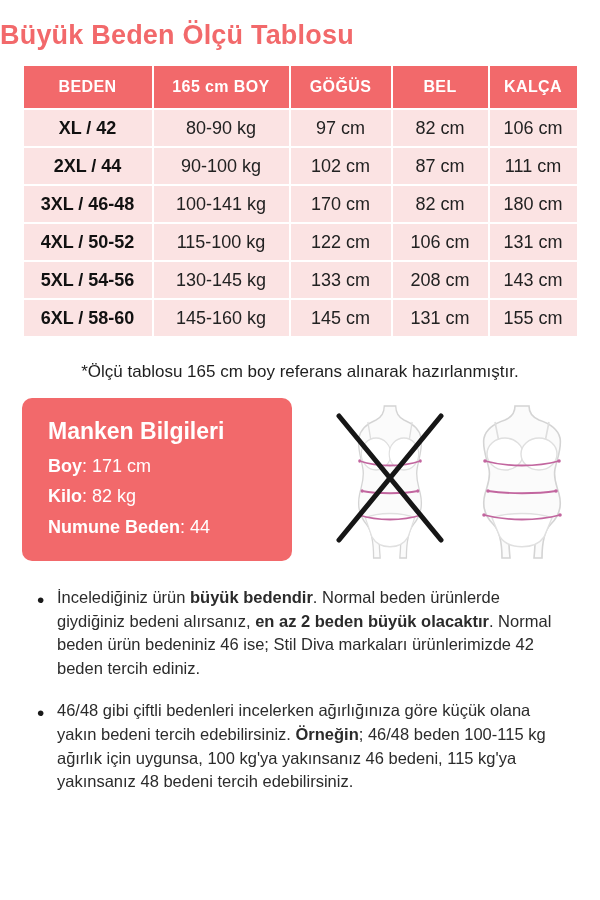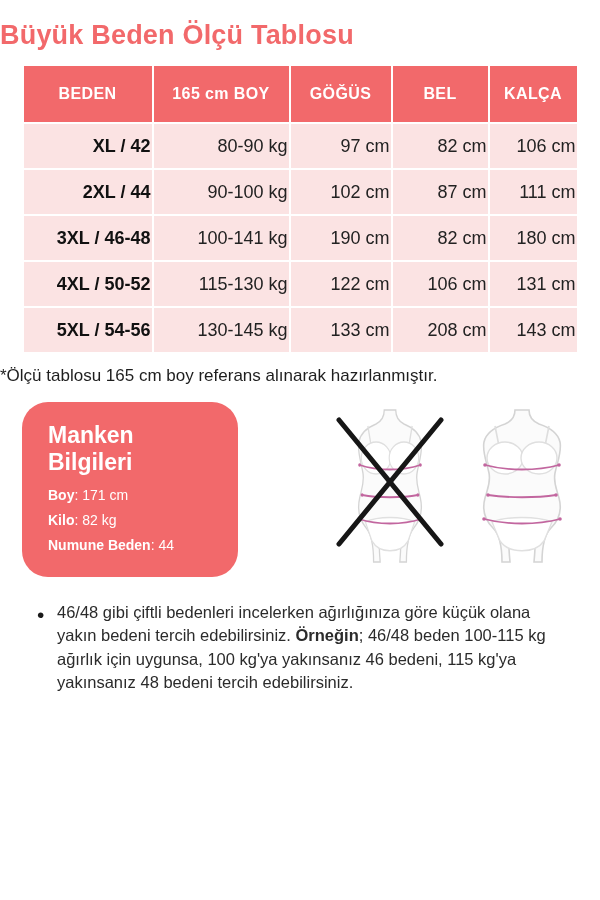--- a/index.html
+++ b/index.html
@@ -26,61 +26,62 @@
     width: 545px;
     border-collapse: separate;
     border-spacing: 2px;
     table-layout: fixed;
   }
   table.size-table th {
     background: #f2696b;
     color: #ffffff;
     font-size: 16px;
     font-weight: bold;
-    height: 56px;
+    height: 42px;
     letter-spacing: .4px;
     text-align: center;
   }
   table.size-table td {
     background: #fbe3e3;
-    height: 44px;
-    text-align: right;
+    height: 36px;
+    text-align: center;
     font-size: 18px;
     color: #222222;
   }
   table.size-table td.size-col {
     font-weight: bold;
     color: #111111;
   }
 
   .note {
-    margin: 12px 0 0;
+    margin: 24px 0 0;
+    text-align: center;
     font-size: 17px;
     color: #1e1e1e;
   }
 
   .model-section {
     display: flex;
     align-items: flex-start;
     margin: 16px 18px 0 22px;
   }
   .model-box {
-    width: 216px;
+    width: 270px;
     background: #f2696b;
     color: #ffffff;
-    border-radius: 26px;
+    border-radius: 10px;
     padding: 20px 26px 22px;
   }
   .model-title {
     font-size: 23px;
     font-weight: bold;
     margin-bottom: 10px;
   }
   .model-field {
-    font-size: 14px;
+    font-size: 18px;
     margin-top: 7px;
     line-height: 1.3;
   }
   .figures {
     margin-left: auto;
     display: flex;
     align-items: flex-start;
     padding-top: 4px;
   }
   .figure { width: 120px; position: relative; }
@@ -145,37 +146,44 @@
         <tr>
           <td class="size-col">2XL / 44</td>
           <td>90-100 kg</td>
           <td>102 cm</td>
           <td>87 cm</td>
           <td>111 cm</td>
         </tr>
         <tr>
           <td class="size-col">3XL / 46-48</td>
           <td>100-141 kg</td>
-          <td>190 cm</td>
+          <td>170 cm</td>
           <td>82 cm</td>
           <td>180 cm</td>
         </tr>
         <tr>
           <td class="size-col">4XL / 50-52</td>
-          <td>115-130 kg</td>
+          <td>115-100 kg</td>
           <td>122 cm</td>
           <td>106 cm</td>
           <td>131 cm</td>
         </tr>
         <tr>
           <td class="size-col">5XL / 54-56</td>
           <td>130-145 kg</td>
           <td>133 cm</td>
           <td>208 cm</td>
           <td>143 cm</td>
+        </tr>
+        <tr>
+          <td class="size-col">6XL / 58-60</td>
+          <td>145-160 kg</td>
+          <td>145 cm</td>
+          <td>131 cm</td>
+          <td>155 cm</td>
         </tr>
       </tbody>
   </table>
 
   <p class="note">*Ölçü tablosu 165 cm boy referans alınarak hazırlanmıştır.</p>
 
   <div class="model-section">
     <div class="model-box">
       <div class="model-title">Manken Bilgileri</div>
       <div class="model-fields">
@@ -236,16 +244,17 @@
             <circle cx="22" cy="113" r="1.8"></circle>
               <circle cx="98" cy="113" r="1.8"></circle>
           </g>
         </svg>
       </div>
 
     </div>
   </div>
 
   <ul class="bullets">
+      <li>İncelediğiniz ürün <strong>büyük bedendir</strong>. Normal beden ürünlerde giydiğiniz bedeni alırsanız, <strong>en az 2 beden büyük olacaktır</strong>. Normal beden ürün bedeniniz 46 ise; Stil Diva markaları ürünlerimizde 42 beden tercih ediniz.</li>
       <li>46/48 gibi çiftli bedenleri incelerken ağırlığınıza göre küçük olana yakın bedeni tercih edebilirsiniz. <strong>Örneğin</strong>; 46/48 beden 100-115 kg ağırlık için uygunsa, 100 kg'ya yakınsanız 46 bedeni, 115 kg'ya yakınsanız 48 bedeni tercih edebilirsiniz.</li>
     </ul>
 
 </div>
 
 </body></html>

